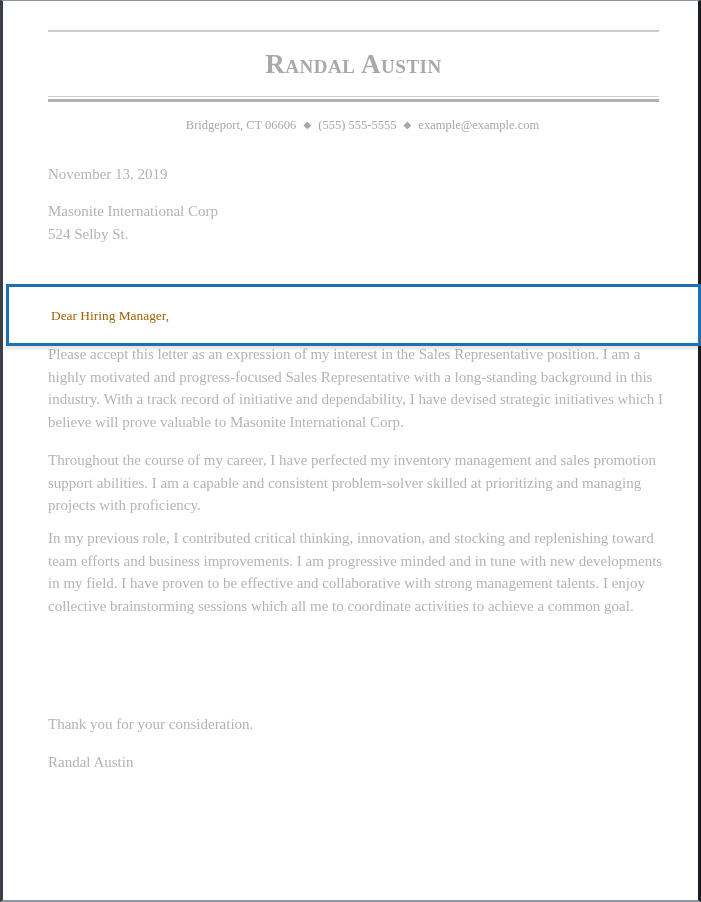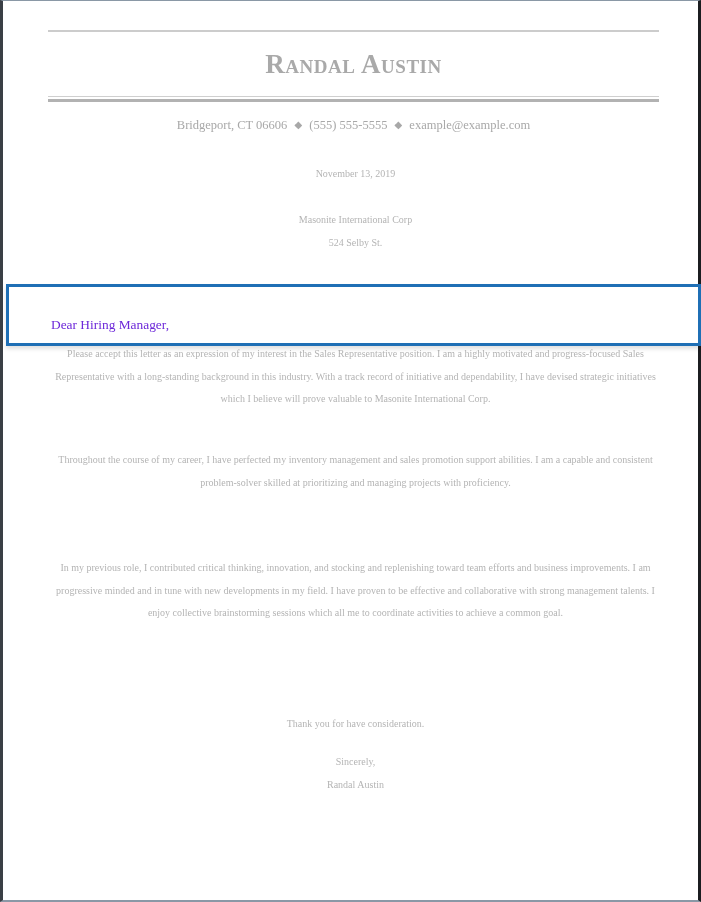--- a/index.html
+++ b/index.html
@@ -25,43 +25,43 @@
     }
     .rule-double-a {
       position: absolute; left: 45px; top: 95px; width: 611px; height: 1px;
       background: #cfcfcf;
     }
     .rule-double-b {
       position: absolute; left: 45px; top: 98px; width: 611px; height: 3px;
       background: #b2b2b2;
     }
     .contact {
-      position: absolute; left: 45px; top: 117px; width: 611px;
+      position: absolute; left: 54px; top: 117px; width: 611px;
       text-align: center; font-size: 12.5px; color: #a8a8a8;
     }
     .contact .sep { font-size: 10px; margin: 0 4px; position: relative; top: -1px; }
     .text {
       position: absolute; left: 45px; width: 615px;
-      font-size: 10px; color: #b4b4b4; line-height: 22.6px; text-align: center;
+      font-size: 15px; color: #b4b4b4; line-height: 22.6px;
     }
     .date { top: 162px; }
-    .recipient { top: 208px; }
+    .recipient { top: 199px; }
     .salutation-box {
       position: absolute; left: 3px; top: 283px; width: 695px; height: 62px;
       border: 3px solid #1f6fb5;
       background: #ffffff;
       box-shadow: 0 3px 4px rgba(0,0,0,0.12);
     }
     .salutation {
-      position: absolute; left: 42px; top: 30px;
-      font-size: 13.4px; color: #6d28d9;
+      position: absolute; left: 42px; top: 21px;
+      font-size: 13.4px; color: #a16207;
     }
     .p1 { top: 342px; }
     .p2 { top: 448px; }
-    .p3 { top: 556px; }
+    .p3 { top: 526px; }
     .p4 { top: 645px; }
     .p5 { top: 712px; }
     .closing { top: 750px; }
   </style>
 </head>
 <body>
 
 <div class="frame">
 
   <div class="rule-top"></div>
@@ -80,24 +80,23 @@
   <div class="text date">November 13, 2019</div>
 
   <div class="text recipient">
     <div>Masonite International Corp</div>
     <div>524 Selby St.</div>
   </div>
 
   <div class="text p2">Throughout the course of my career, I have perfected my inventory management and sales promotion support abilities. I am a capable and consistent problem-solver skilled at prioritizing and managing projects with proficiency.</div>
   <div class="text p1">Please accept this letter as an expression of my interest in the Sales Representative position. I am a highly motivated and progress-focused Sales Representative with a long-standing background in this industry. With a track record of initiative and dependability, I have devised strategic initiatives which I believe will prove valuable to Masonite International Corp.</div>
   <div class="text p3">In my previous role, I contributed critical thinking, innovation, and stocking and replenishing toward team efforts and business improvements. I am progressive minded and in tune with new developments in my field. I have proven to be effective and collaborative with strong management talents. I enjoy collective brainstorming sessions which all me to coordinate activities to achieve a common goal.</div>
-  <div class="text p5">Thank you for have consideration.</div>
+  <div class="text p5">Thank you for your consideration.</div>
 
   <div class="text closing">
-    <div>Sincerely,</div>
     <div>Randal Austin</div>
   </div>
 
   <div class="salutation-box">
     <div class="salutation">Dear Hiring Manager,</div>
   </div>
 
 </div>
 
 </body></html>

